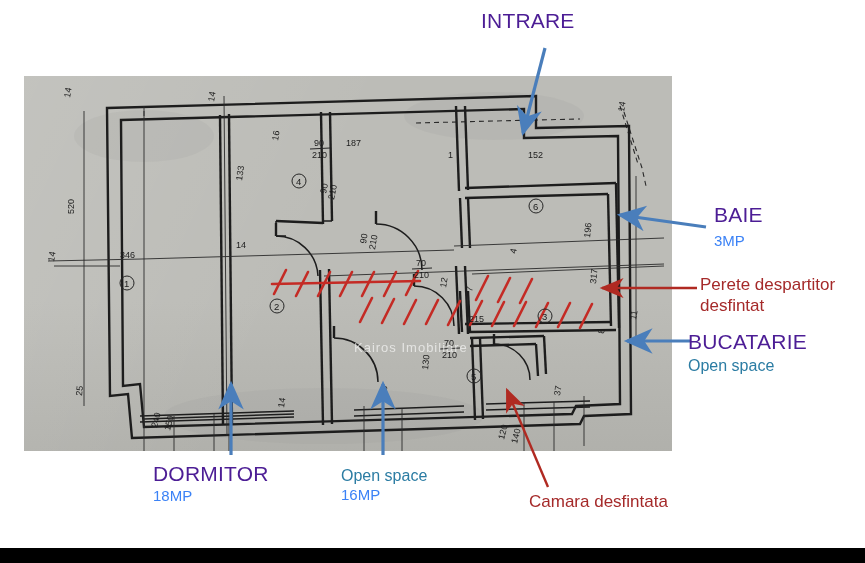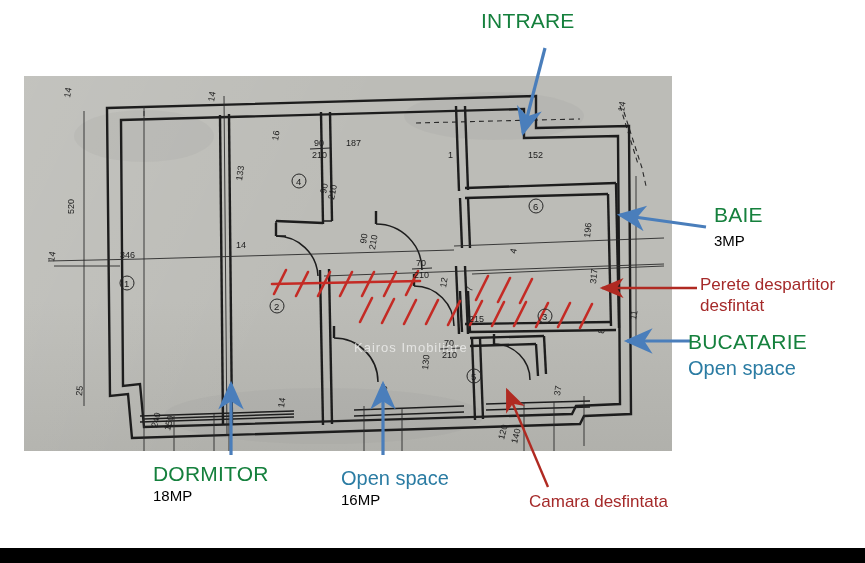--- a/index.html
+++ b/index.html
@@ -29,28 +29,28 @@
   
   #watermark{
     position:absolute;left:330px;top:264px;
     font-family:"Liberation Sans", sans-serif;
     font-size:13px;letter-spacing:1px;color:rgba(255,255,255,0.62);
     white-space:nowrap;pointer-events:none;
   }
   
   .label{position:absolute;white-space:nowrap;line-height:1.18;}
   .label .big{
-    font-size:21px;color:#15803d;font-weight:400;letter-spacing:0.2px;
+    font-size:21px;color:#4c1d95;font-weight:400;letter-spacing:0.2px;
     display:block;
   }
   .label .mid{
-    font-size:20px;color:#2b7ca3;font-weight:400;display:block;
+    font-size:16px;color:#2b7ca3;font-weight:400;display:block;
   }
   .label .sm{
-    font-size:15px;color:#000000;font-weight:400;display:block;
+    font-size:15px;color:#3b82f6;font-weight:400;display:block;
   }
   .label.red .rd{
     font-size:17px;color:#a52a2a;display:block;line-height:1.25;
   }
   #lbl-intrare{left:481px;top:9px;}
   #lbl-baie{left:714px;top:203px;}
   #lbl-perete{left:700px;top:274px;}
   #lbl-bucatarie{left:688px;top:330px;}
   #lbl-dormitor{left:153px;top:462px;}
   #lbl-sufragerie{left:341px;top:462px;}

